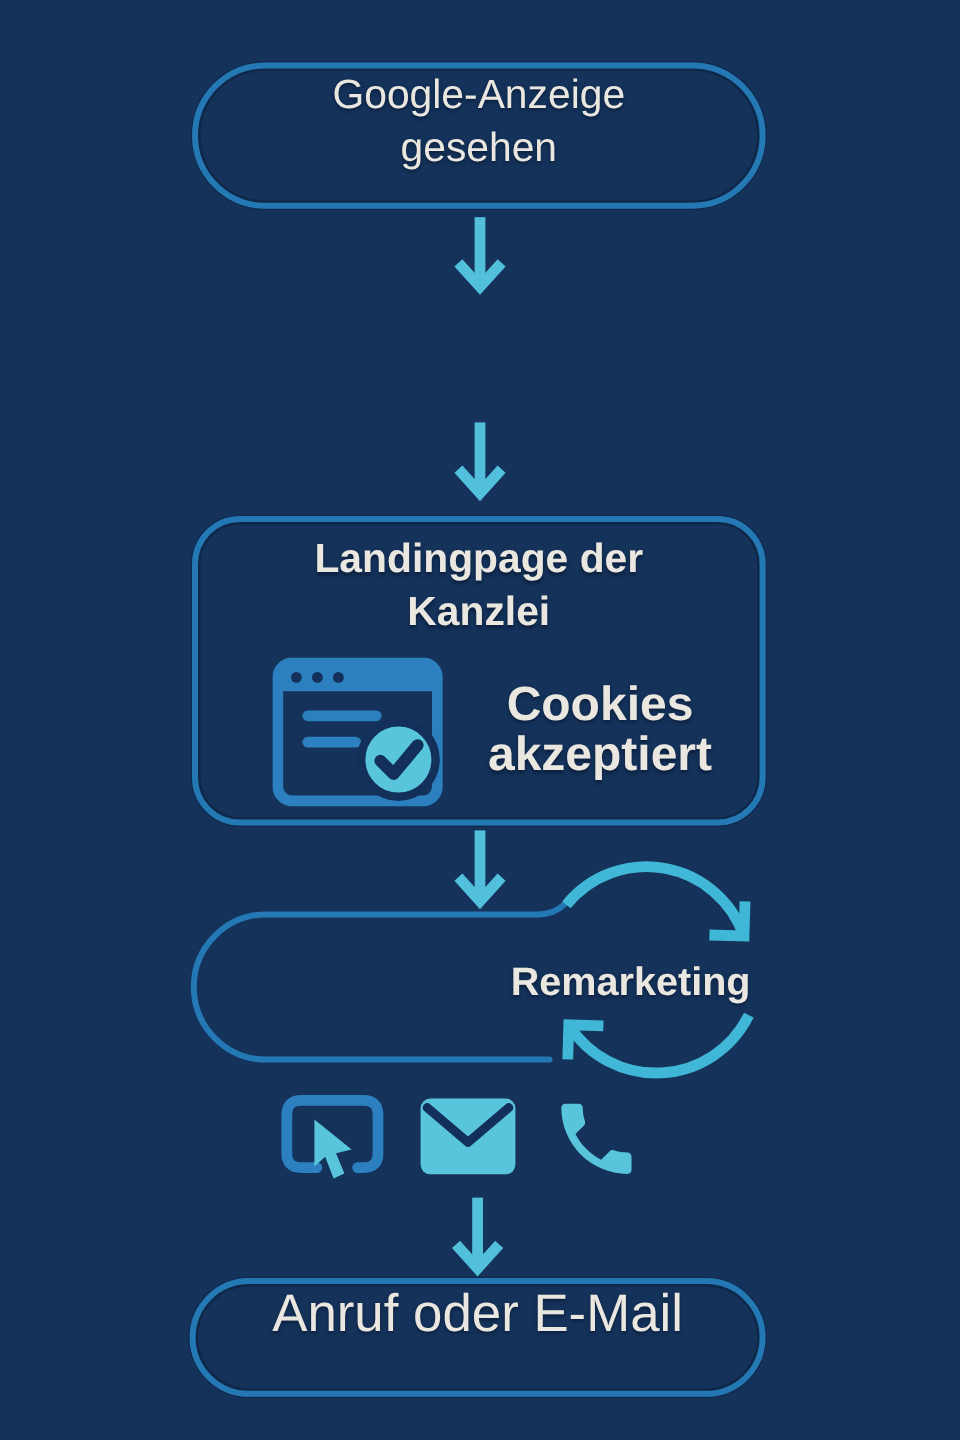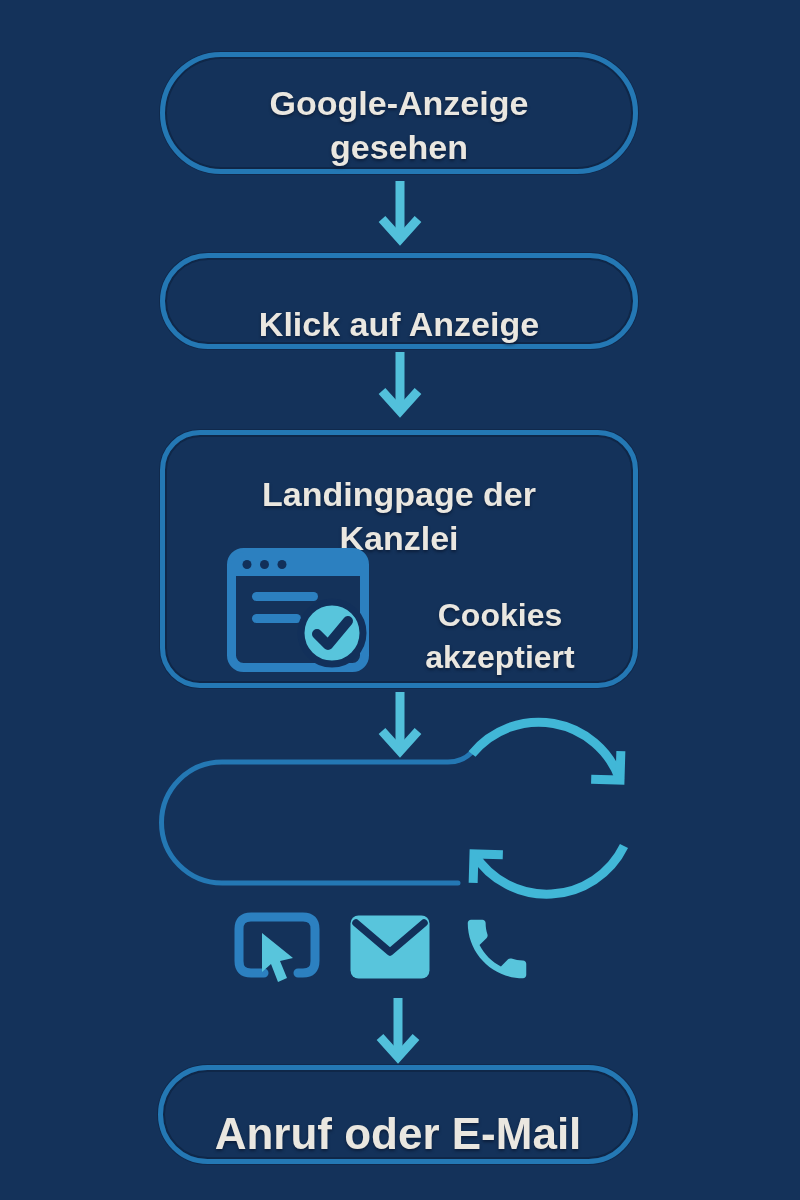--- a/index.html
+++ b/index.html
@@ -16,36 +16,36 @@
   body{background:var(--background);font-family:"Liberation Sans",sans-serif;}
   .canvas{
     position:relative;width:800px;height:1200px;margin:0 auto;
     background:var(--background);overflow:hidden;
   }
   .layer{position:absolute;left:0;top:0;pointer-events:none;}
   .box{
     position:absolute;box-sizing:border-box;
     border:5px solid var(--box-border);
     box-shadow:inset 0 0 0 2px rgba(9,26,52,.45), 0 0 0 1px rgba(9,26,52,.35);
-    display:flex;align-items:flex-end;justify-content:center;
-    text-align:center;color:var(--text);font-weight:bold;
+    display:flex;align-items:flex-start;justify-content:center;
+    text-align:center;color:var(--text);font-weight:normal;
   }
   .box span{display:block;}
   .flow-text{
-    position:absolute;color:var(--text);font-weight:bold;text-align:center;margin-top:28px;
+    position:absolute;color:var(--text);font-weight:bold;text-align:center;
   }
   .txt-shadow, .box span, .flow-text{text-shadow:0 2px 3px rgba(5,15,35,.55);}
   .box1{left:160px;top:52px;width:478px;height:122px;border-radius:61px;font-size:34px;line-height:44px;}
   .box1 span{width:330px;}
   .box2{left:160px;top:253px;width:478px;height:96px;border-radius:48px;font-size:34px;}
   .box3{left:160px;top:430px;width:478px;height:258px;border-radius:40px;}
   .box5{left:158px;top:1065px;width:480px;height:99px;border-radius:50px;font-size:44px;}
   .lp-title{left:160px;top:444px;width:478px;font-size:34px;line-height:44px;}
   .lp-title span{display:inline-block;width:360px;}
-  .cookies-note{left:395px;top:566px;width:210px;font-size:32px;line-height:42px;}
+  .cookies-note{left:395px;top:566px;width:210px;font-size:40px;line-height:42px;}
   .micro-label{left:172px;top:776px;width:245px;font-size:34px;line-height:44px;}
   .loop-label{left:403px;top:799px;width:245px;font-size:33px;white-space:nowrap;}
   .shaft{stroke:var(--arrow);stroke-width:9;fill:none;}
   .head{stroke:var(--arrow);stroke-width:9;fill:none;stroke-linejoin:miter;}
   .pill-open{stroke:var(--box-border);stroke-width:5;fill:none;stroke-linecap:round;}
   .loop-arc{stroke:var(--loop);stroke-width:9;fill:none;stroke-linecap:butt;}
   .loop-head{stroke:var(--loop);stroke-width:9;fill:none;stroke-linejoin:miter;}
   .icon{position:absolute;}
 </style>
 </head>
@@ -78,42 +78,40 @@
       <polyline class="loop-head" points="-24,-16 0,0 -16,24" transform="translate(620,780) rotate(58)"></polyline>
       <path class="loop-arc" d="M 624 846 A 86 86 0 0 1 474 854"></path>
       <polyline class="loop-head" points="-24,-16 0,0 -16,24" transform="translate(474,854) rotate(-122)"></polyline>
     </g>
   </svg>
 
   <div class="box box1">
     <span>Google-Anzeige gesehen</span>
   </div>
 
-  <div class="box box2">
-    <span>Klick auf Anzeige</span>
-  </div>
 
   <div class="box box3"></div>
   <div class="flow-text lp-title">
     <span>Landingpage der Kanzlei</span>
   </div>
   <div class="flow-text cookies-note">Cookies akzeptiert</div>
 
   <svg class="icon" style="left:227px;top:548px;" width="142" height="124" viewBox="0 0 142 124">
     <rect x="4.5" y="4.5" width="133" height="115" rx="12" fill="none" stroke="var(--icon-blue)" stroke-width="9"></rect>
     <path d="M16.5 4.5 H125.5 Q137.5 4.5 137.5 16.5 V28 H4.5 V16.5 Q4.5 4.5 16.5 4.5 Z" fill="var(--icon-blue)"></path>
     <circle cx="20" cy="16.5" r="4.5" fill="var(--icon-dark)"></circle>
     <circle cx="37.5" cy="16.5" r="4.5" fill="var(--icon-dark)"></circle>
     <circle cx="55" cy="16.5" r="4.5" fill="var(--icon-dark)"></circle>
     <rect x="25" y="44" width="66" height="9" rx="4.5" fill="var(--icon-blue)"></rect>
     <rect x="25" y="66" width="49" height="9" rx="4.5" fill="var(--icon-blue)"></rect>
     <circle cx="105" cy="85" r="31" fill="var(--icon-cyan)" stroke="var(--icon-dark)" stroke-width="7"></circle>
     <path d="M90 86 L101 97 L121 73" fill="none" stroke="var(--icon-dark)" stroke-width="10" stroke-linecap="round" stroke-linejoin="round"></path>
   </svg>
 
+  <div class="flow-text loop-label">Remarketing</div>
 
   <svg class="icon" style="left:232px;top:912px;" width="92" height="84" viewBox="0 0 92 84">
     <path d="M32 61 H19 Q7 61 7 49 V17 Q7 5 19 5 H71 Q83 5 83 17 V49 Q83 61 71 61 H66" fill="none" stroke="var(--icon-blue)" stroke-width="9" stroke-linecap="round"></path>
     <path d="M30 21 L30 60 L39 52 L46 70 L55 66 L48 49 L61 46 Z" fill="var(--icon-cyan)"></path>
   </svg>
 
   <svg class="icon" style="left:349px;top:914px;" width="82" height="66" viewBox="0 0 82 66">
     <rect x="1.5" y="1.5" width="79" height="63" rx="8" fill="var(--icon-cyan)"></rect>
     <path d="M7 9 L41 38 L75 9" fill="none" stroke="var(--icon-dark)" stroke-width="7.5" stroke-linecap="round" stroke-linejoin="round"></path>
   </svg>

